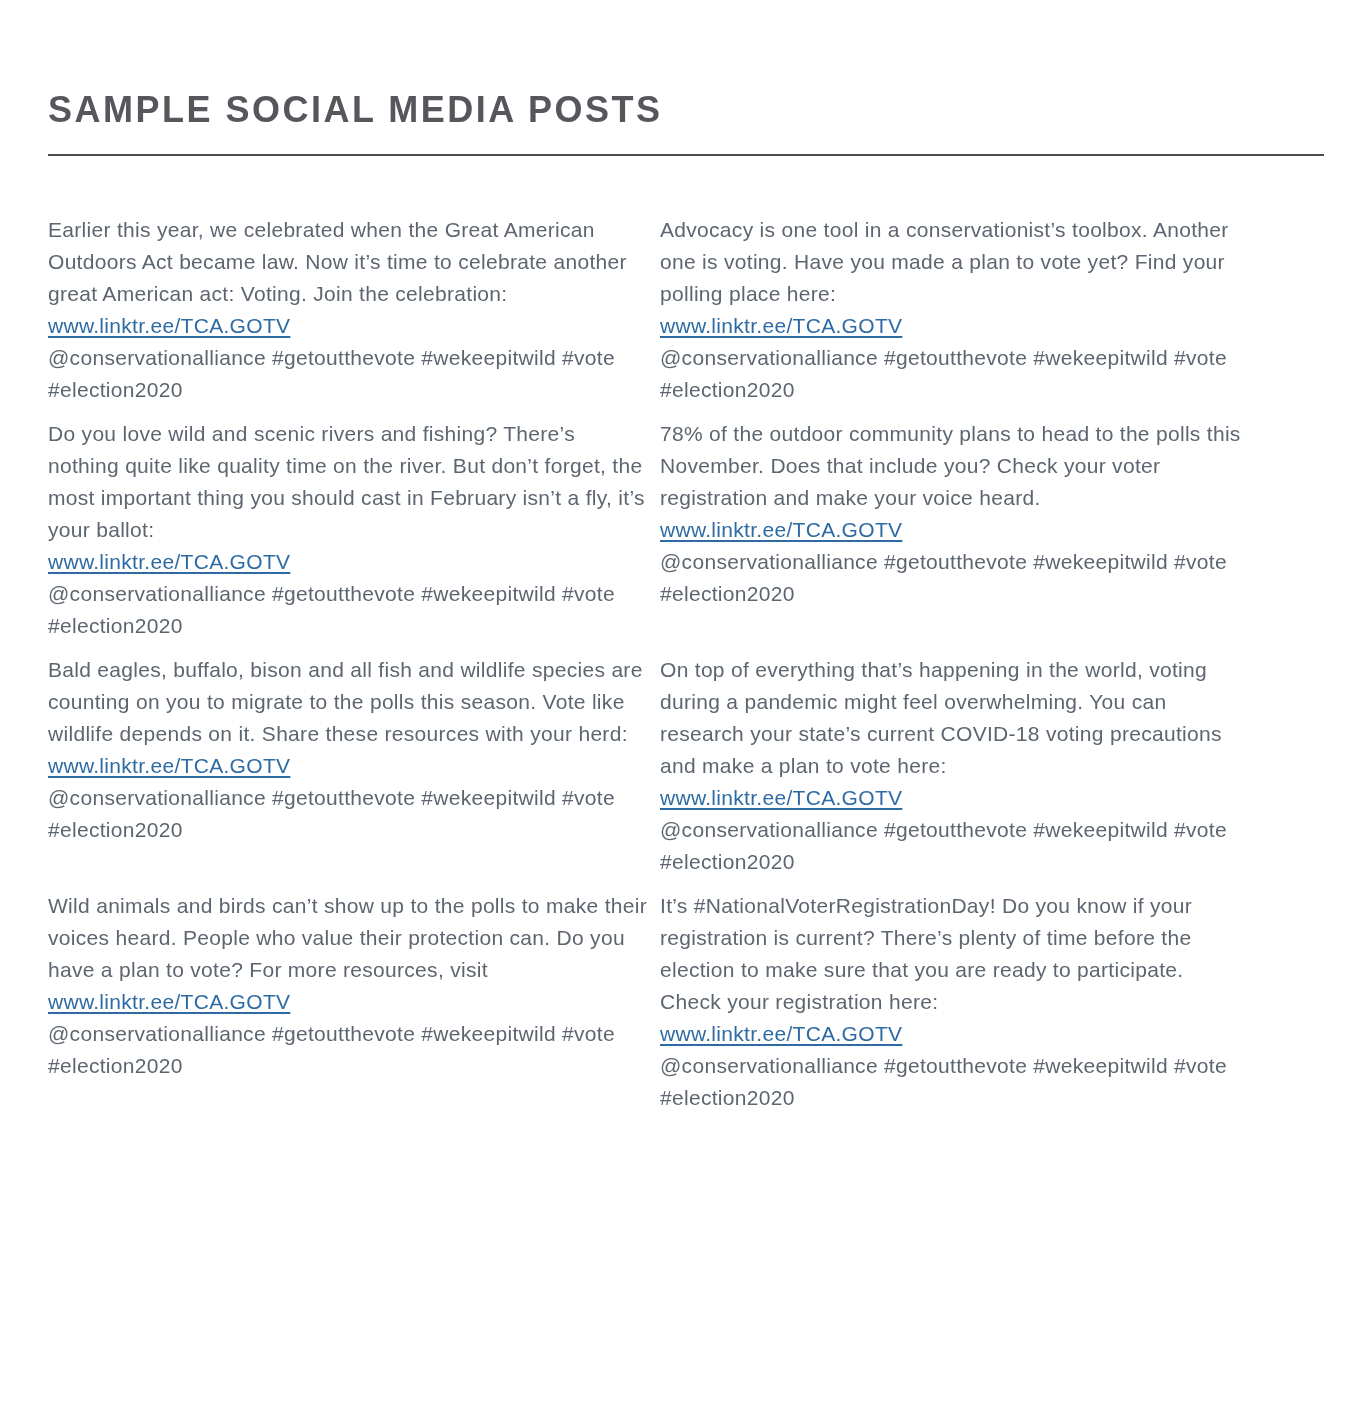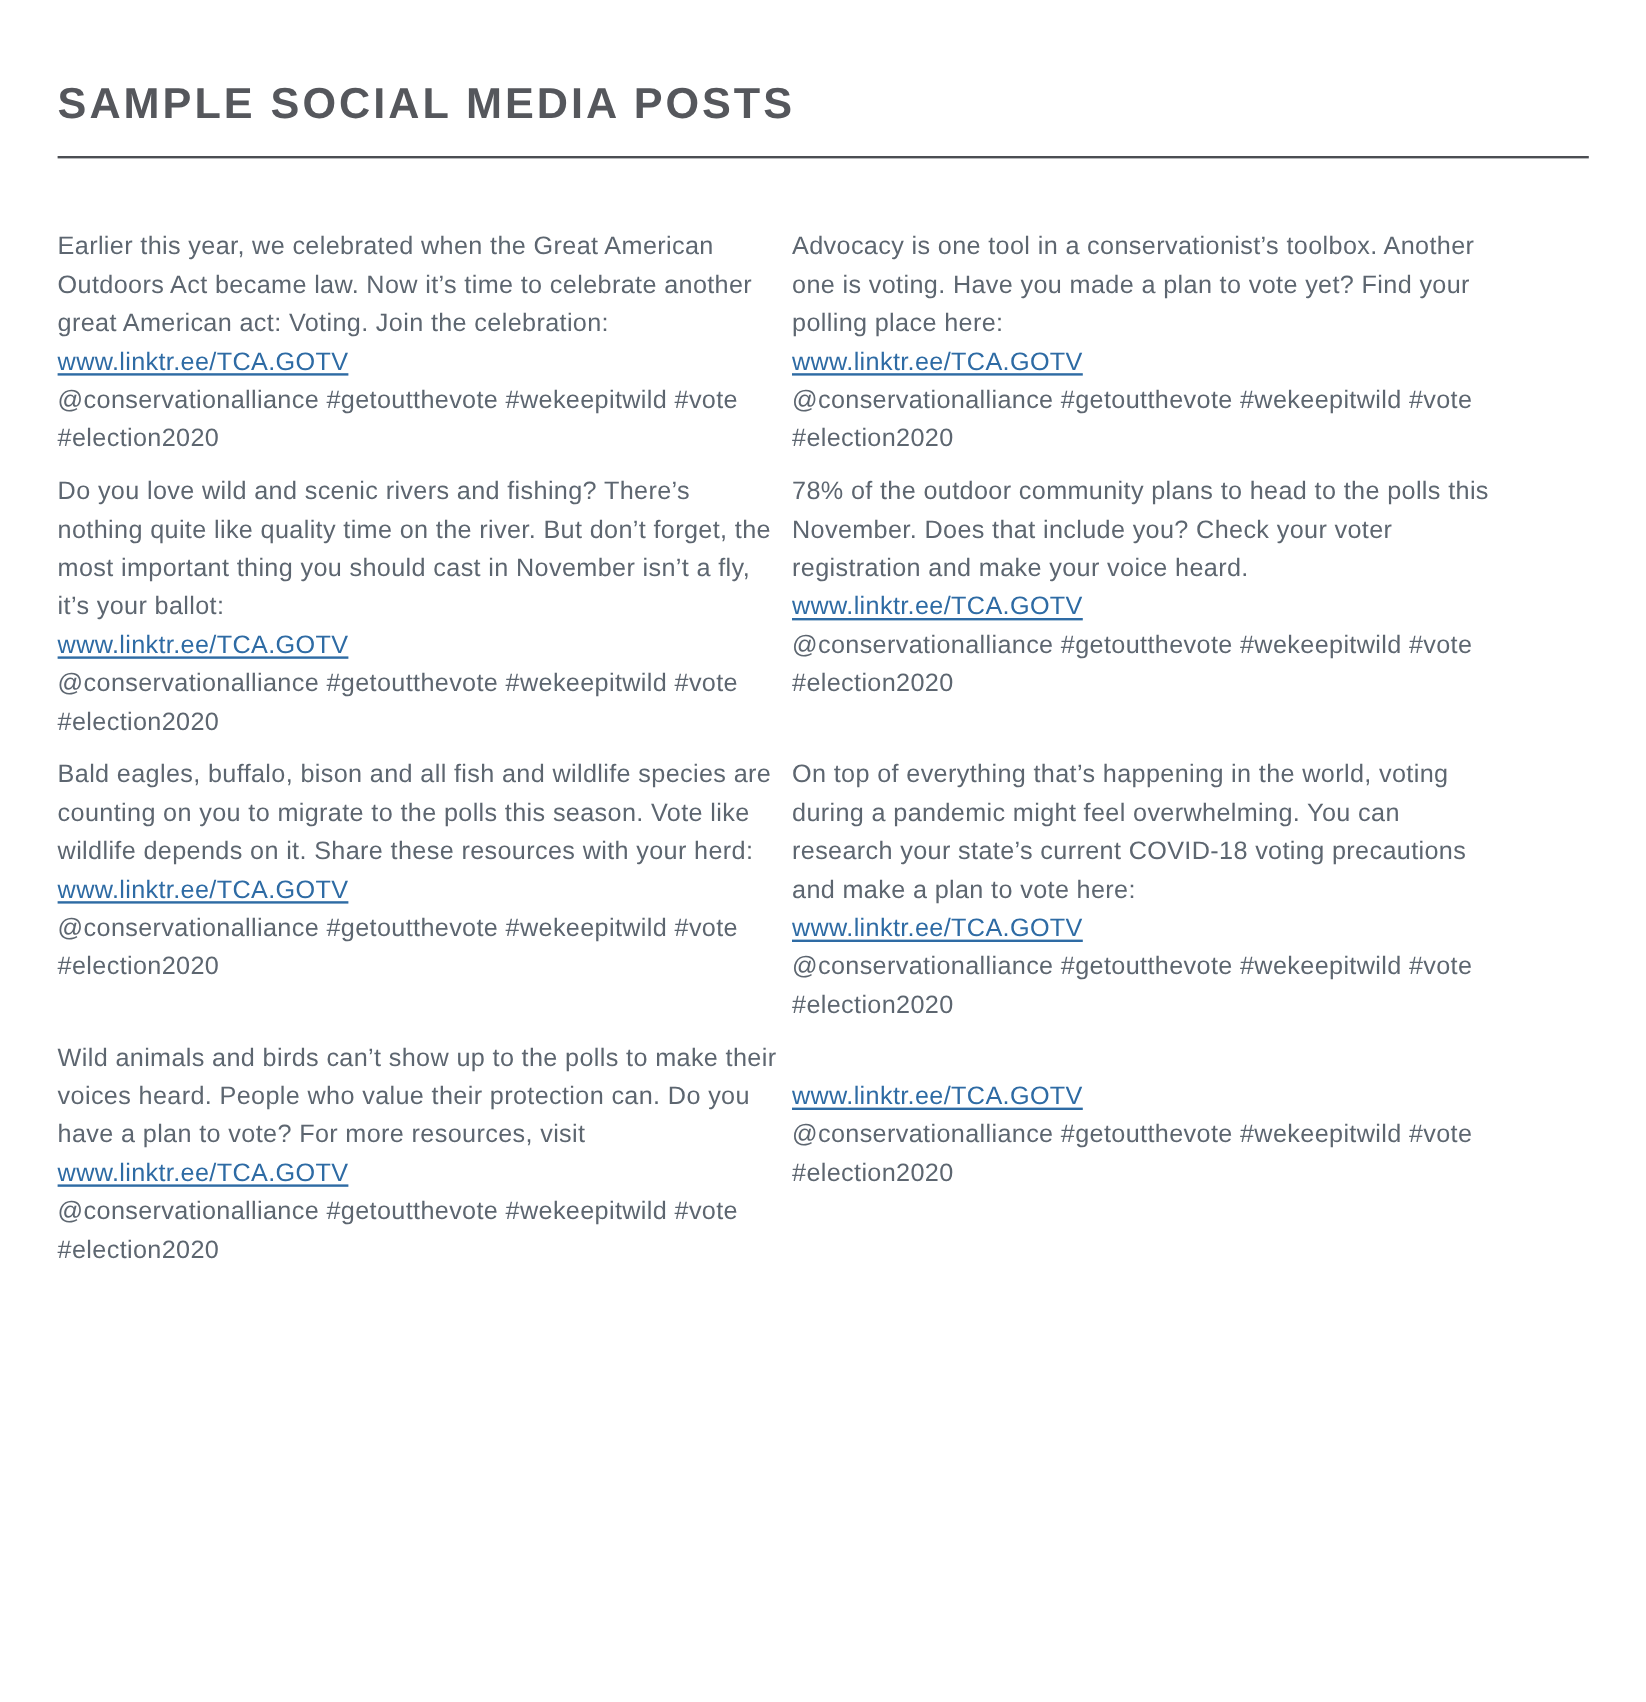--- a/index.html
+++ b/index.html
@@ -10,21 +10,21 @@
   body {
     width: 1372px;
     height: 1418px;
     overflow: hidden;
     font-family: "Liberation Sans", sans-serif;
   }
   .page {
     box-sizing: border-box;
     width: 1372px;
     height: 1418px;
-    padding: 68px 48px 0 48px;
+    padding: 92px 48px 0 48px;
   }
   .page-title {
     margin: 0;
     font-size: 36px;
     line-height: 1;
     font-weight: 700;
     letter-spacing: 2.5px;
     color: #55575c;
   }
   .title-rule {
@@ -77,21 +77,21 @@
     <div class="post">
       <p>
         <span>Advocacy is one tool in a conservationist’s toolbox. Another one is voting. Have you made a plan to vote yet? Find your polling place here:</span><br>
         <a class="post-link" href="#">www.linktr.ee/TCA.GOTV</a><br>
         <span>@conservationalliance #getoutthevote #wekeepitwild #vote #election2020</span>
       </p>
     </div>
 
     <div class="post">
       <p>
-        <span>Do you love wild and scenic rivers and fishing? There’s nothing quite like quality time on the river. But don’t forget, the most important thing you should cast in November isn’t a fly, it’s your ballot:</span><br>
+        <span>Do you love wild and scenic rivers and fishing? There’s nothing quite like quality time on the river. But don’t forget, the most important thing you should cast in February isn’t a fly, it’s your ballot:</span><br>
         <a class="post-link" href="#">www.linktr.ee/TCA.GOTV</a><br>
         <span>@conservationalliance #getoutthevote #wekeepitwild #vote #election2020</span>
       </p>
     </div>
 
     <div class="post">
       <p>
         <span>78% of the outdoor community plans to head to the polls this November. Does that include you? Check your voter registration and make your voice heard.</span><br>
         <a class="post-link" href="#">www.linktr.ee/TCA.GOTV</a><br>
         <span>@conservationalliance #getoutthevote #wekeepitwild #vote #election2020</span>
@@ -115,20 +115,20 @@
 
     <div class="post">
       <p>
         <span>Wild animals and birds can’t show up to the polls to make their voices heard. People who value their protection can. Do you have a plan to vote? For more resources, visit </span><a class="post-link" href="#">www.linktr.ee/TCA.GOTV</a><br>
         <span>@conservationalliance #getoutthevote #wekeepitwild #vote #election2020</span>
       </p>
     </div>
 
     <div class="post">
       <p>
-        <br>
+        <span>It’s #NationalVoterRegistrationDay! Do you know if your registration is current? There’s plenty of time before the election to make sure that you are ready to participate. Check your registration here:</span><br>
         <a class="post-link" href="#">www.linktr.ee/TCA.GOTV</a><br>
         <span>@conservationalliance #getoutthevote #wekeepitwild #vote #election2020</span>
       </p>
     </div>
 
   </div>
 </div>
 
 </body></html>

